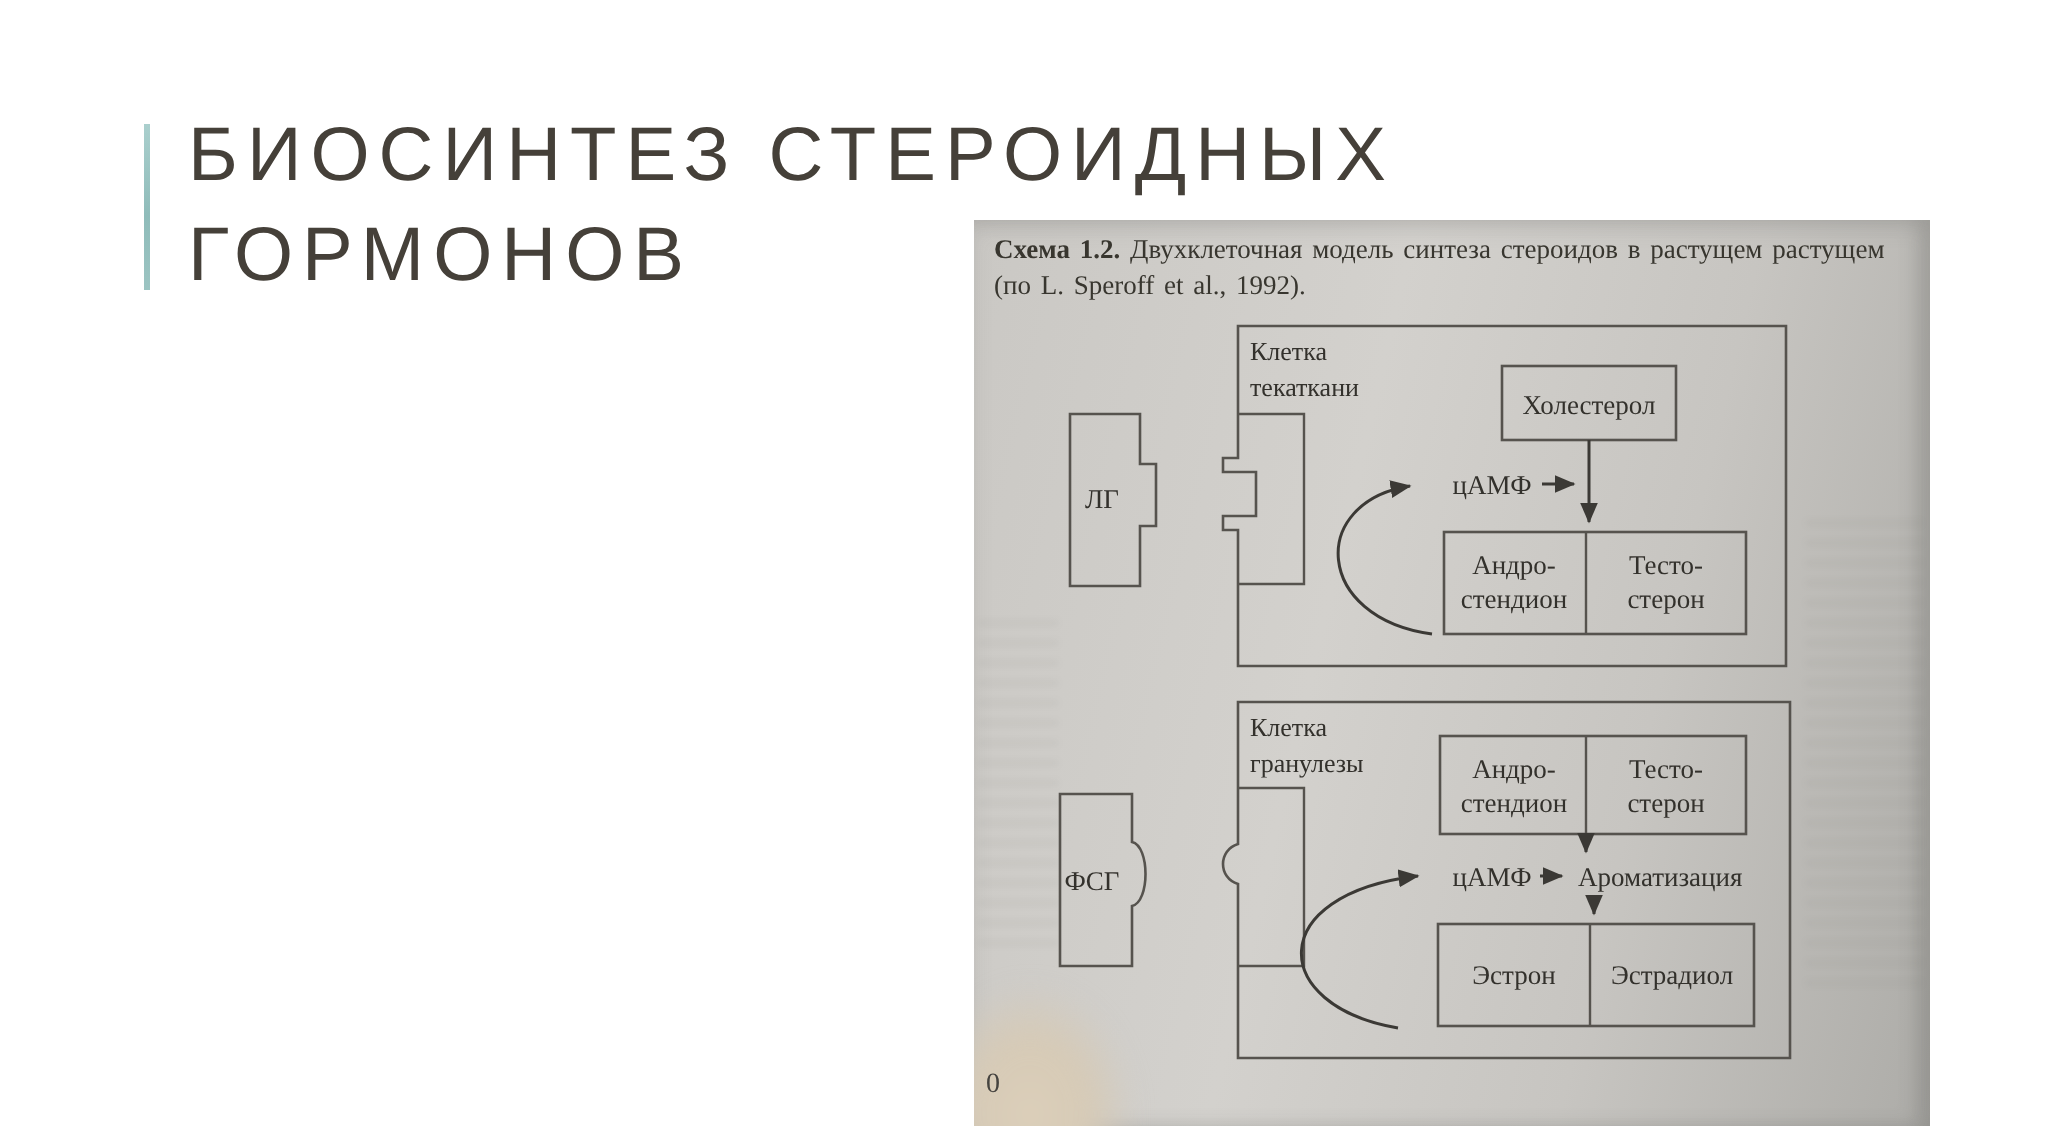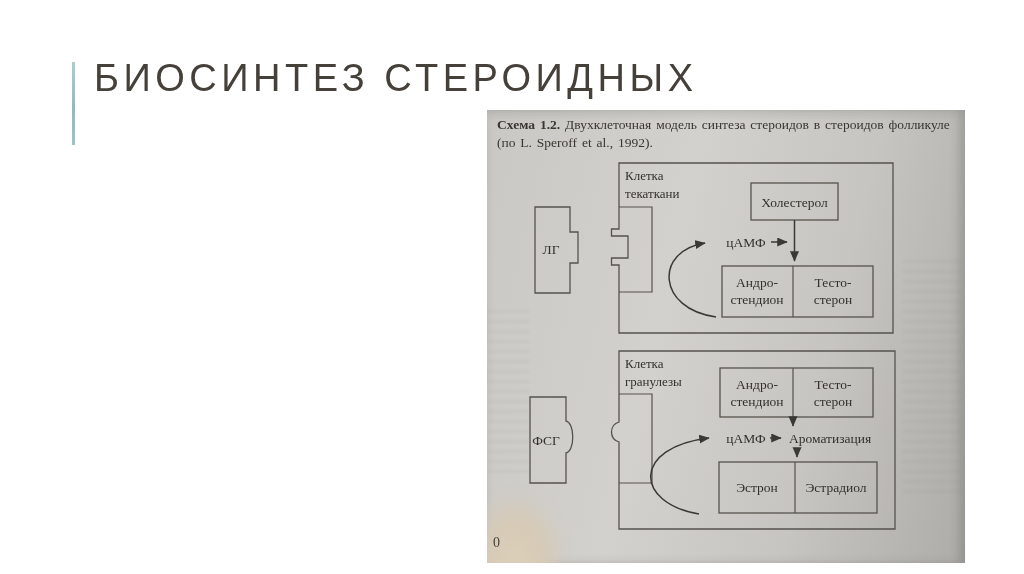--- a/index.html
+++ b/index.html
@@ -66,29 +66,29 @@
     font-size:14px;color:#45433f;
   }
 </style>
 </head>
 <body>
 
 <div class="slide">
 
   <div class="accent-bar"></div>
 
-  <h1 class="title"><span>БИОСИНТЕЗ СТЕРОИДНЫХ</span><br></h1>
+  <h1 class="title"><span>БИОСИНТЕЗ СТЕРОИДНЫХ</span><br><span>ГОРМОНОВ</span></h1>
 
   <div class="photo">
 
     <div class="ghost ghost-r"></div>
     <div class="ghost ghost-l"></div>
 
     <div class="caption">
-      <span class="cap-line"><b>Схема 1.2.</b>&nbsp;<span>Двухклеточная модель синтеза стероидов в стероидов фолликуле</span></span><br>
+      <span class="cap-line"><b>Схема 1.2.</b>&nbsp;<span>Двухклеточная модель синтеза стероидов в растущем растущем</span></span><br>
       <span class="cap-line">(по L. Speroff et al., 1992).</span>
     </div>
 
     <svg class="diagram" width="478" height="453" viewBox="0 0 478 453">
       <defs>
         <marker id="ah" markerWidth="8" markerHeight="8" refX="6.5" refY="3" orient="auto">
           <path d="M0,0 L7,3 L0,6 Z" fill="#3b3935"></path>
         </marker>
       </defs>
 

